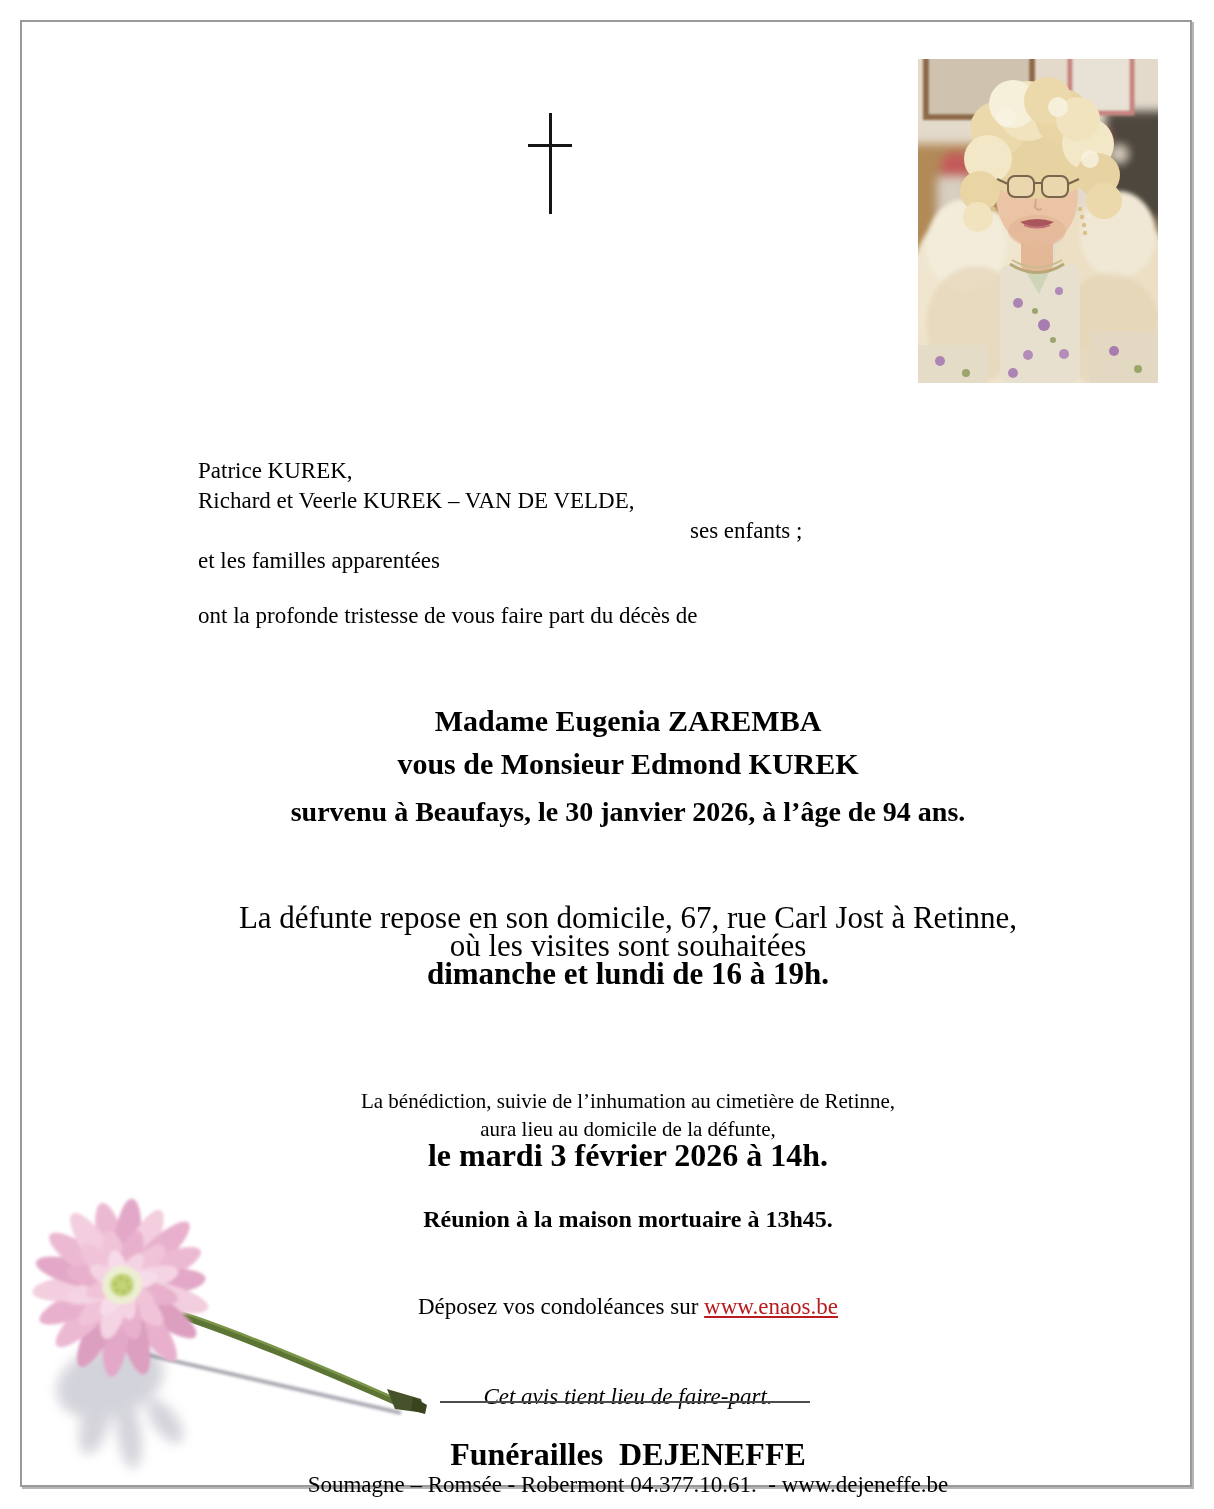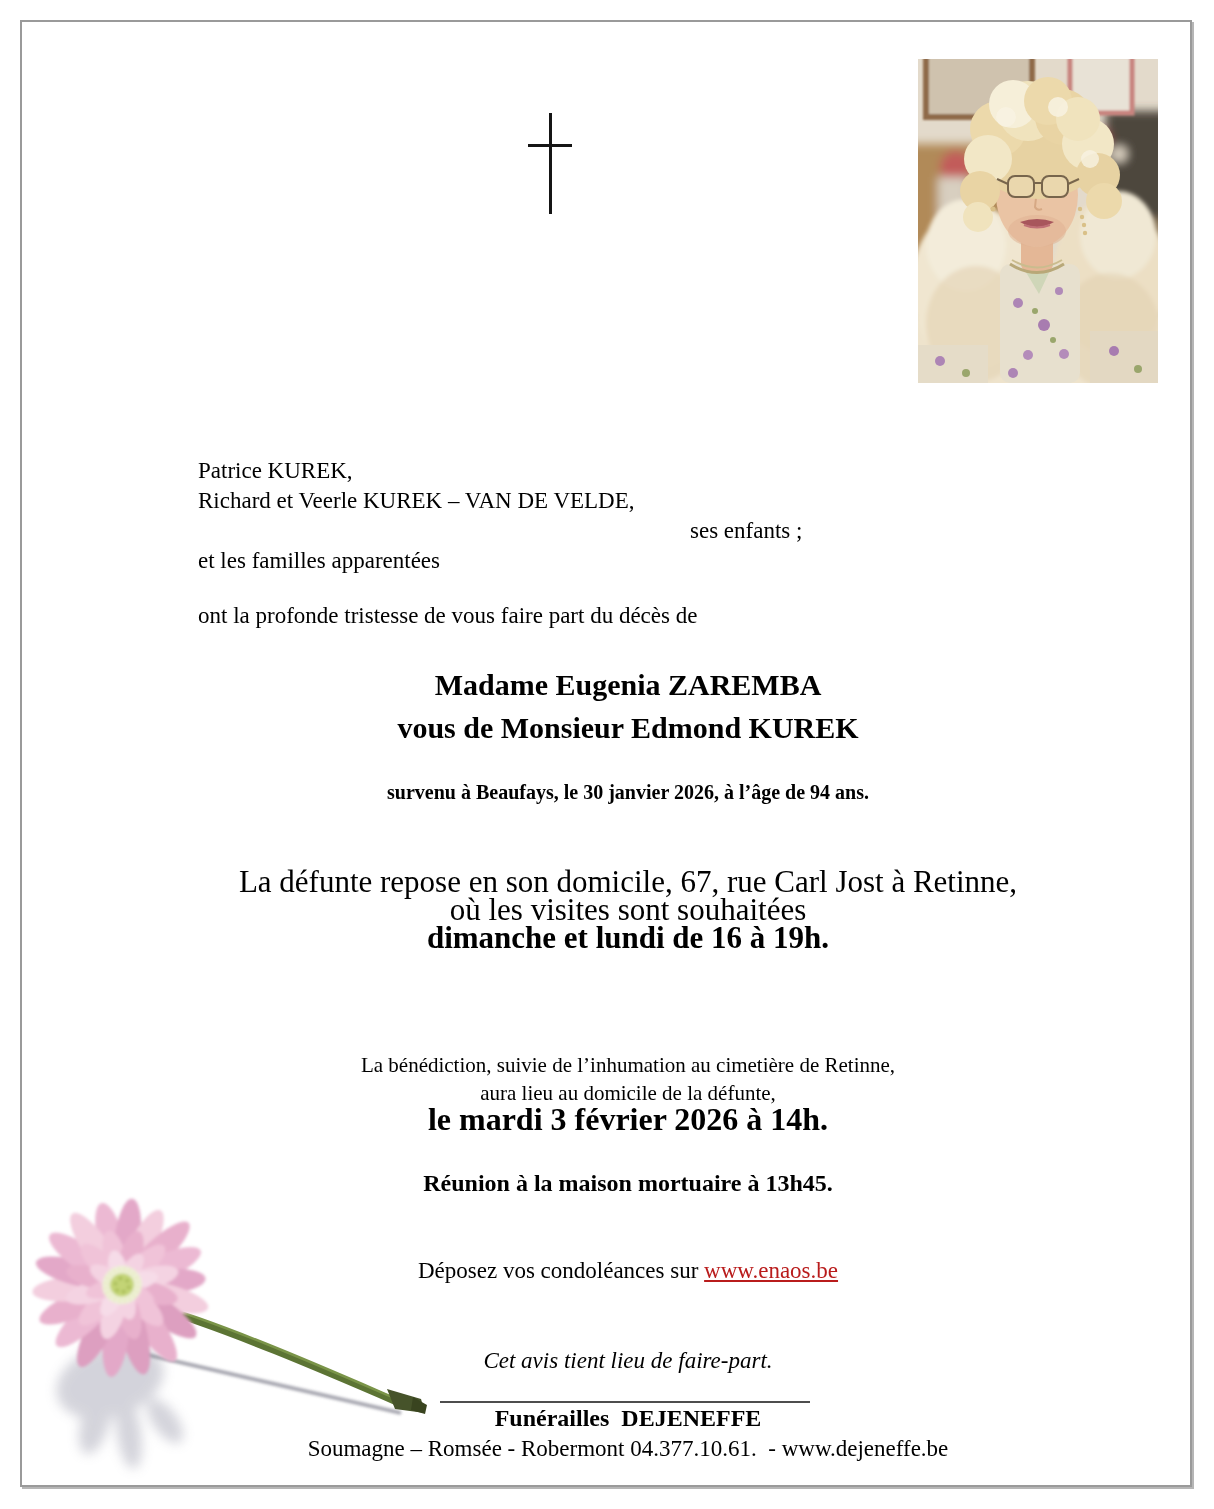--- a/index.html
+++ b/index.html
@@ -5,41 +5,41 @@
   html,body{margin:0;padding:0;background:#ffffff;}
   .page{
     position:relative;width:1214px;height:1509px;background:#ffffff;
     font-family:"Liberation Serif","DejaVu Serif",serif;color:#000;overflow:hidden;
   }
   .frame{
     position:absolute;left:20px;top:20px;width:1168px;height:1463px;
     border:2px solid #9a9a9a;box-shadow:2px 2px 0 rgba(110,110,110,.5);
   }
   .abs{position:absolute;}
-  .centered{left:42px;right:0;text-align:center;}
+  .centered{left:42px;right:0;text-align:center;margin-top:36px;}
   .body-text{font-size:23px;line-height:30px;}
   .cross-v{left:549px;top:113px;width:3px;height:101px;background:#151515;}
   .cross-h{left:528px;top:144px;width:44px;height:3px;background:#151515;}
   .photo{left:918px;top:59px;width:240px;height:324px;}
   .flower{left:25px;top:1185px;width:420px;height:302px;}
   .family-block{left:198px;top:456px;}
   .indent-relation{display:block;margin-left:492px;}
   .announce{left:198px;top:601px;}
   .title-block{top:663px;font-size:30px;font-weight:bold;line-height:43px;}
-  .death-line{top:777px;font-size:20px;font-weight:bold;line-height:30px;}
+  .death-line{top:761px;font-size:28px;font-weight:bold;line-height:30px;}
   .repose-block{top:868px;line-height:28px;font-size:31px;}
   .bold{font-weight:bold;}
   .ceremony-block{top:1051px;line-height:28px;font-size:21px;}
   .date-line{top:1099px;font-size:32px;font-weight:bold;line-height:40px;}
   .meeting-line{top:1168px;font-size:24px;font-weight:bold;line-height:30px;}
   .condol-line{top:1256px;font-size:23px;line-height:30px;}
   .condol-line a{color:#b91c1c;text-decoration:underline;}
   .notice-line{top:1346px;font-size:23px;line-height:30px;font-style:italic;text-align:center;}
   .divider{left:440px;top:1401px;width:370px;height:0;border-top:2px solid #4d4d4d;}
-  .fh-name{top:1404px;font-size:24px;font-weight:bold;line-height:28px;white-space:pre;}
+  .fh-name{top:1404px;font-size:32px;font-weight:bold;line-height:28px;white-space:pre;}
   .fh-address{top:1434px;font-size:23px;line-height:30px;white-space:pre;}
 </style>
 </head>
 <body>
 
 <div class="page">
 
   <div class="frame abs"></div>
 
   <div class="cross-v abs"></div>

